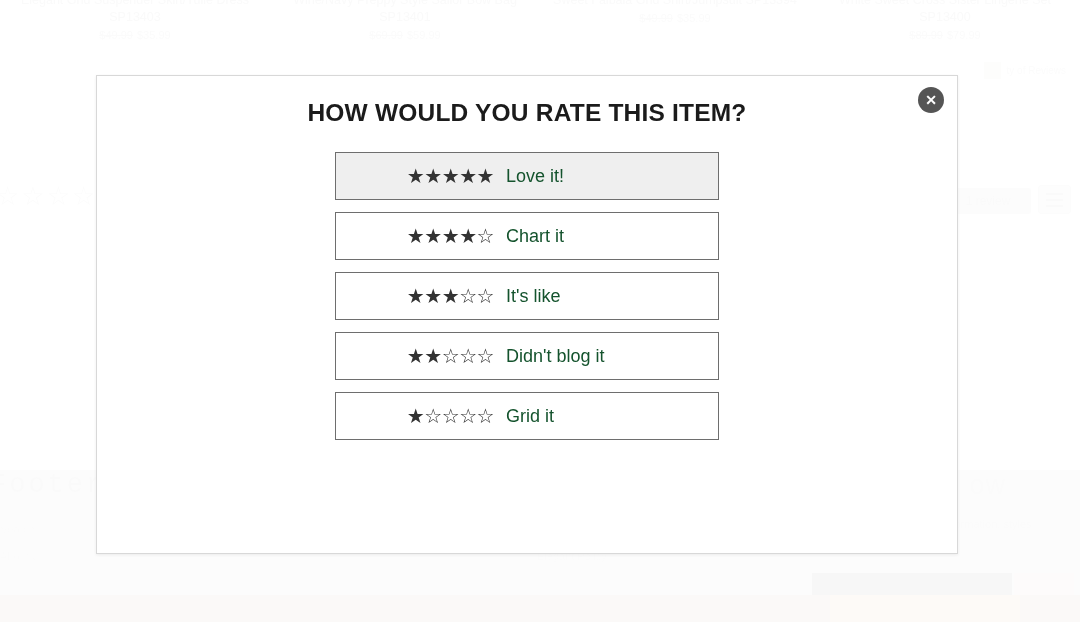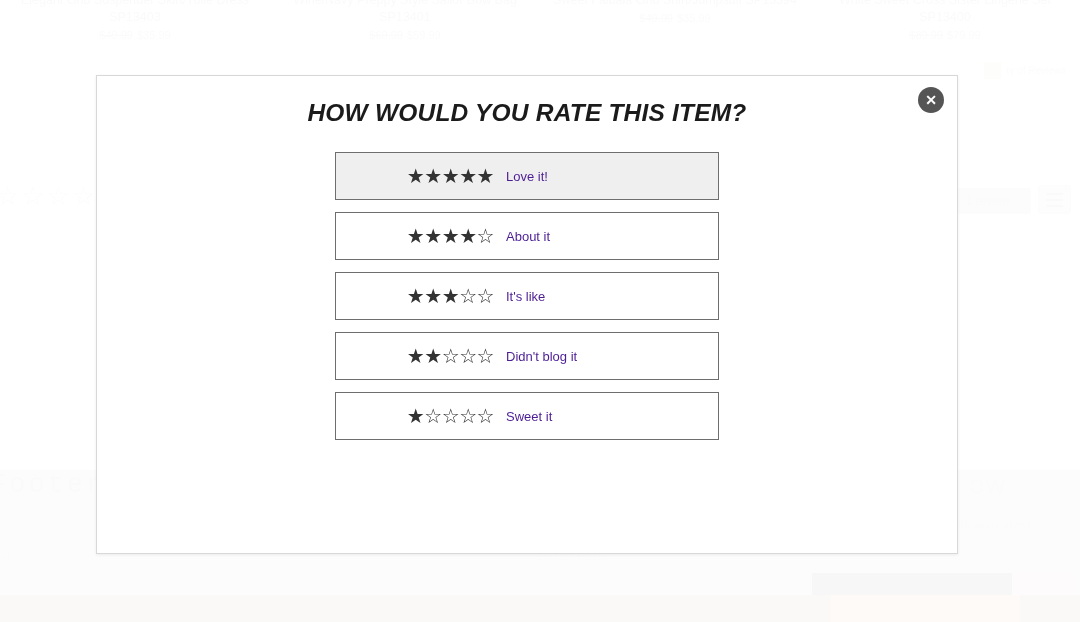--- a/index.html
+++ b/index.html
@@ -254,21 +254,20 @@
     padding: 0;
   }
 
   #modal-title {
     margin-top: 23px;
     text-align: center;
     font-size: 24.5px;
     font-weight: bold;
     letter-spacing: 0.2px;
     color: #1b1b1b;
-    font-style: italic;
   }
 
   #rating-list {
     margin-top: 25px;
     display: flex;
     flex-direction: column;
     align-items: center;
     gap: 12px;
   }
 
@@ -293,22 +292,22 @@
     padding-right: 12px;
     font-size: 20px;
     line-height: 20px;
     letter-spacing: -0.5px;
     color: #333333;
     white-space: nowrap;
   }
   .rating-stars .empty { color: #333333; }
 
   .rating-label {
-    font-size: 13px;
-    color: #4c1d95;
+    font-size: 18px;
+    color: #14532d;
     text-align: left;
   }
 </style>
 </head>
 <body>
 
 <div id="page">
 
   <div id="bg-page">
 
@@ -404,34 +403,34 @@
 
     <div id="rating-list">
 
       <button class="rating-option is-selected">
         <span class="rating-stars">★★★★★</span>
         <span class="rating-label">Love it!</span>
       </button>
 
       <button class="rating-option">
         <span class="rating-stars">★★★★<span class="empty">☆</span></span>
-        <span class="rating-label">About it</span>
+        <span class="rating-label">Chart it</span>
       </button>
 
       <button class="rating-option">
         <span class="rating-stars">★★★<span class="empty">☆☆</span></span>
         <span class="rating-label">It's like</span>
       </button>
 
       <button class="rating-option">
         <span class="rating-stars">★★<span class="empty">☆☆☆</span></span>
         <span class="rating-label">Didn't blog it</span>
       </button>
 
       <button class="rating-option">
         <span class="rating-stars">★<span class="empty">☆☆☆☆</span></span>
-        <span class="rating-label">Sweet it</span>
+        <span class="rating-label">Grid it</span>
       </button>
 
     </div>
   </div>
 
 </div>
 
 </body></html>

